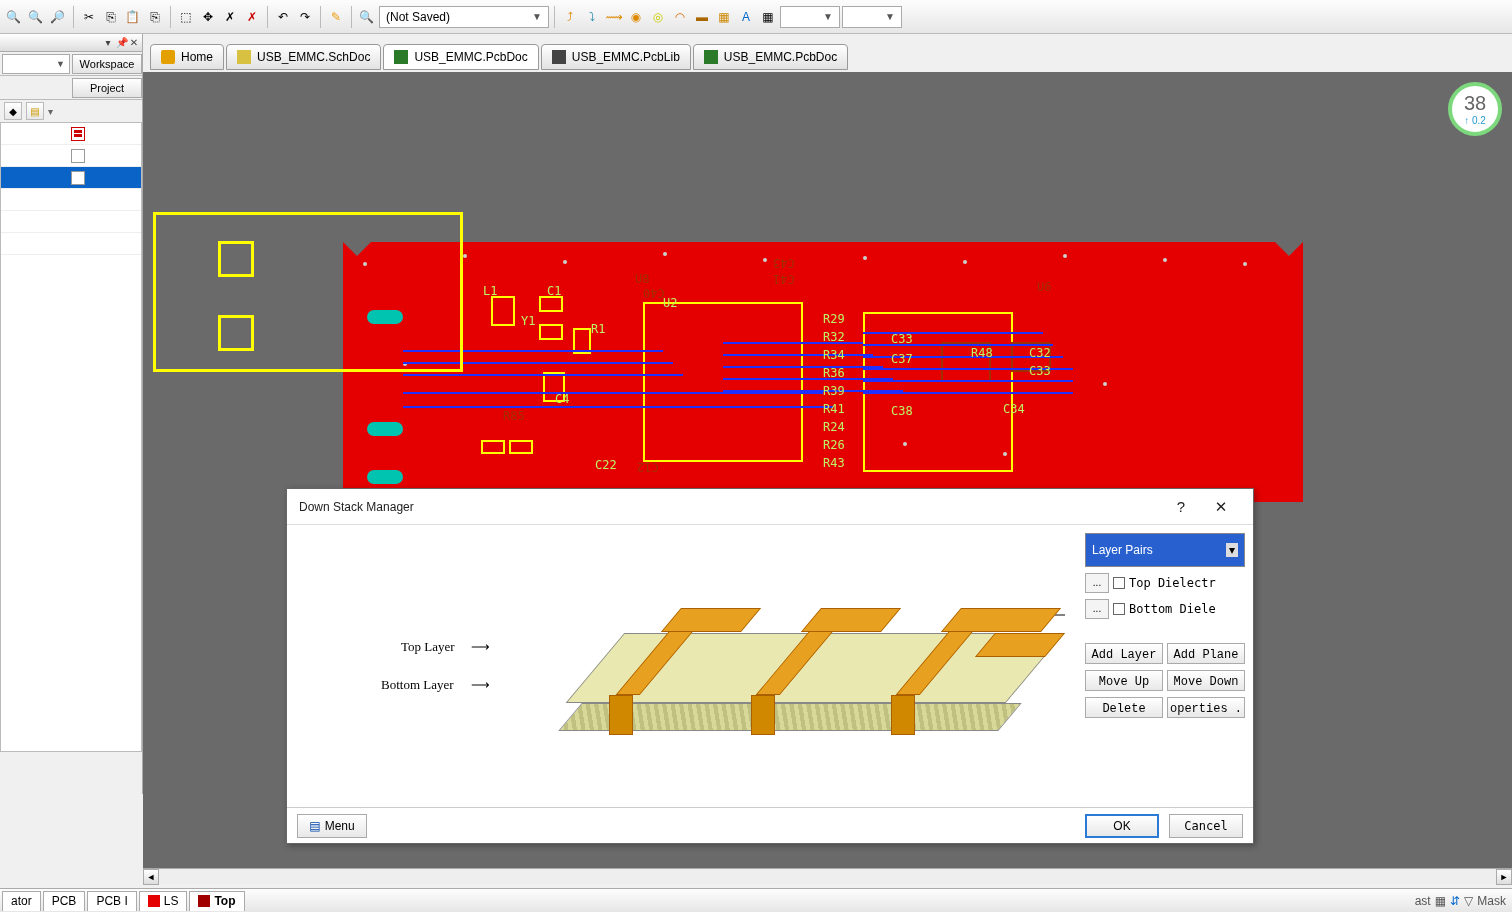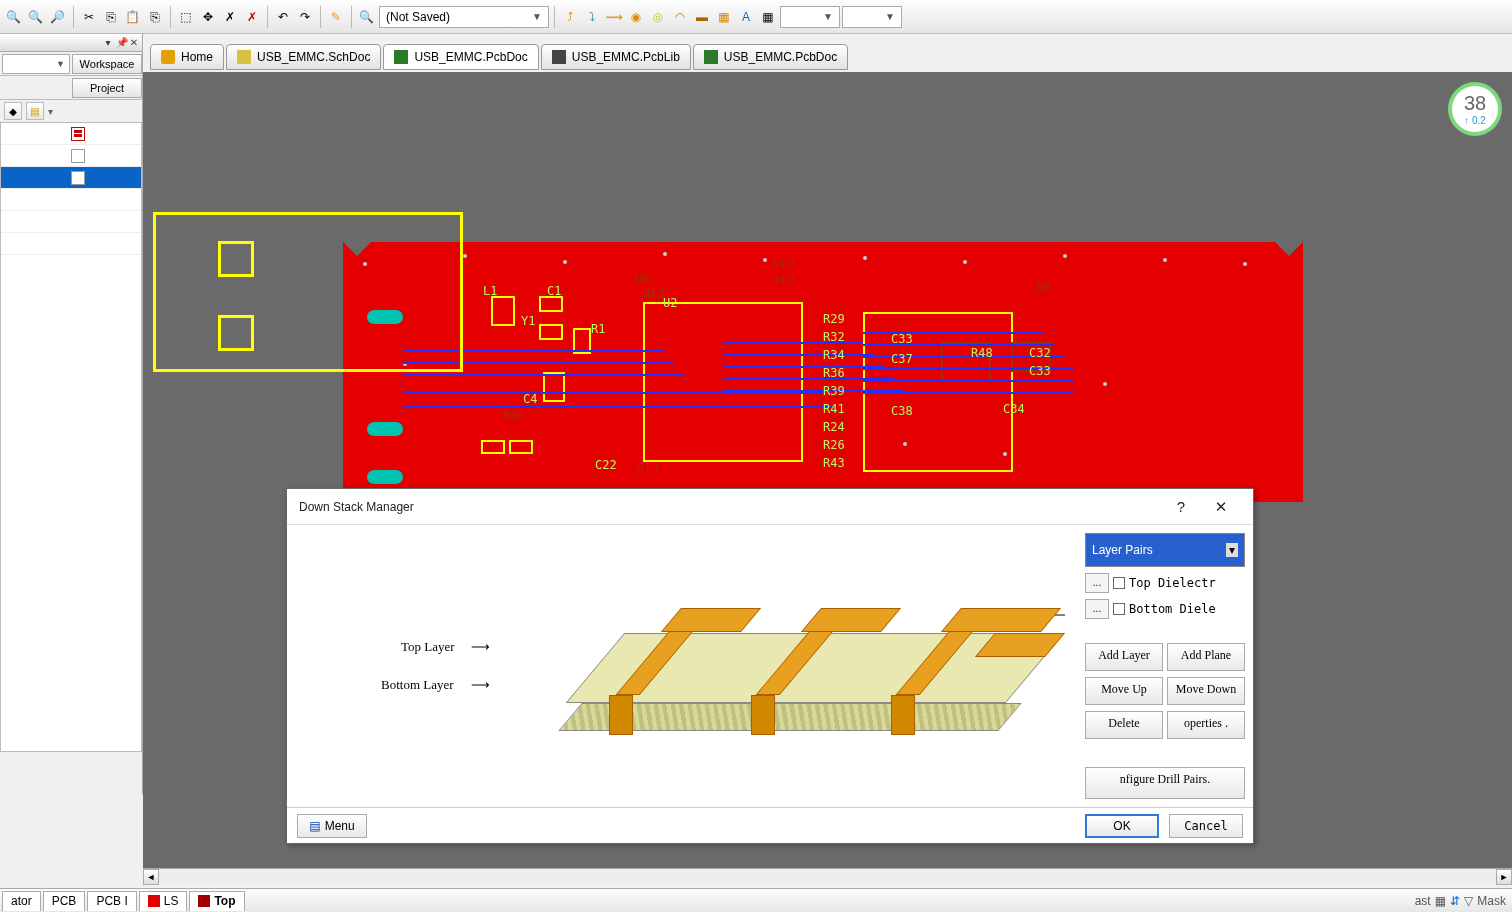--- a/index.html
+++ b/index.html
@@ -79,21 +79,21 @@
 .dlg-title .sp { flex: 1; }
 .dlg-title .tbtn { width: 40px; height: 30px; display: flex; align-items: center; justify-content: center; font-size: 15px; cursor: pointer; }
 .dlg-body { flex: 1; display: flex; padding: 8px; gap: 12px; }
 .dlg-graphic { flex: 1; position: relative; }
 .dlg-side { width: 160px; display: flex; flex-direction: column; gap: 6px; }
 .dlg-combo { height: 16px; border: 1px solid #888; background: #2860d0; color: #fff; display: flex; align-items: center; padding: 16px 6px; justify-content: space-between; font-family: monospace; font-size: 12px; }
 .dlg-row { display: flex; align-items: center; gap: 4px; }
 .dlg-minibtn { width: 24px; height: 20px; border: 1px solid #aaa; background: #f4f4f4; font-size: 10px; text-align: center; line-height: 18px; cursor: pointer; }
 .dlg-check { width: 12px; height: 12px; border: 1px solid #666; }
 .dlg-lbl { font-family: monospace; font-size: 12px; }
-.dlg-btn { height: 28px; border: 1px solid #aaa; background: linear-gradient(#fff,#e8e8e8); font-family: Liberation Serif, serif; font-size: 12px; text-align: center; line-height: 22px; cursor: pointer; flex: 1; }
+.dlg-btn { height: 21px; border: 1px solid #aaa; background: linear-gradient(#fff,#e8e8e8); font-family: Liberation Mono, monospace; font-size: 12px; text-align: center; line-height: 22px; cursor: pointer; flex: 1; }
 .dlg-btnrow { display: flex; gap: 4px; }
 .dlg-footer { height: 36px; border-top: 1px solid #ccc; display: flex; align-items: center; padding: 0 10px; gap: 10px; }
 .dlg-footer .menu-btn { width: 70px; height: 24px; border: 1px solid #aaa; background: linear-gradient(#fff,#e8e8e8); display: flex; align-items: center; justify-content: center; gap: 4px; font-size: 12px; cursor: pointer; }
 .dlg-footer .sp { flex: 1; }
 .dlg-footer .ok-btn { width: 74px; height: 24px; border: 2px solid #2a7ad6; background: linear-gradient(#fff,#e8e8e8); text-align: center; line-height: 20px; font-family: Liberation Sans, sans-serif; cursor: pointer; }
 .dlg-footer .cancel-btn { width: 74px; height: 24px; border: 1px solid #aaa; background: linear-gradient(#fff,#e8e8e8); text-align: center; line-height: 22px; font-family: monospace; cursor: pointer; }
 
 
 .dlg-graphic .lbl { position: absolute; font-family: "Times New Roman", serif; font-size: 13px; }
 .dlg-graphic .arrow-r { font-family: sans-serif; }
@@ -280,21 +280,21 @@
     <div class="trace" style="left:520px;top:114px;width:200px"></div>
     <div class="trace" style="left:520px;top:126px;width:210px"></div>
     <div class="trace" style="left:520px;top:138px;width:210px"></div>
     <div class="trace" style="left:520px;top:150px;width:210px"></div>
 
     <span class="silk-text" style="left:140px;top:42px">L1</span>
     <span class="silk-text" style="left:204px;top:42px">C1</span>
     <span class="silk-text" style="left:178px;top:72px">Y1</span>
     <span class="silk-text" style="left:248px;top:80px">R1</span>
     <span class="silk-text" style="left:320px;top:54px">U2</span>
-    <span class="silk-text" style="left:180px;top:150px">C4</span>
+    <span class="silk-text" style="left:212px;top:150px">C4</span>
     <span class="silk-text" style="left:252px;top:216px">C22</span>
     <span class="silk-text dim" style="left:160px;top:167px">R85</span>
 
     <span class="silk-text" style="left:480px;top:70px">R29</span>
     <span class="silk-text" style="left:480px;top:88px">R32</span>
     <span class="silk-text" style="left:480px;top:106px">R34</span>
     <span class="silk-text" style="left:480px;top:124px">R36</span>
     <span class="silk-text" style="left:480px;top:142px">R39</span>
     <span class="silk-text" style="left:480px;top:160px">R41</span>
     <span class="silk-text" style="left:480px;top:178px">R24</span>
@@ -408,21 +408,20 @@
       </div>
       <div class="dlg-btnrow">
         <div class="dlg-btn">Move Up</div>
         <div class="dlg-btn">Move Down</div>
       </div>
       <div class="dlg-btnrow">
         <div class="dlg-btn">Delete</div>
         <div class="dlg-btn">operties .</div>
       </div>
       <div style="height:16px"></div>
-      <div class="dlg-btn">nfigure Drill Pairs.</div>
     </div>
   </div>
   <div class="dlg-footer">
     <div class="menu-btn">
       <span style="color:#04a">▤</span>
       <span>Menu</span>
     </div>
     <div class="sp"></div>
     <div class="ok-btn">OK</div>
     <div class="cancel-btn">Cancel</div>

